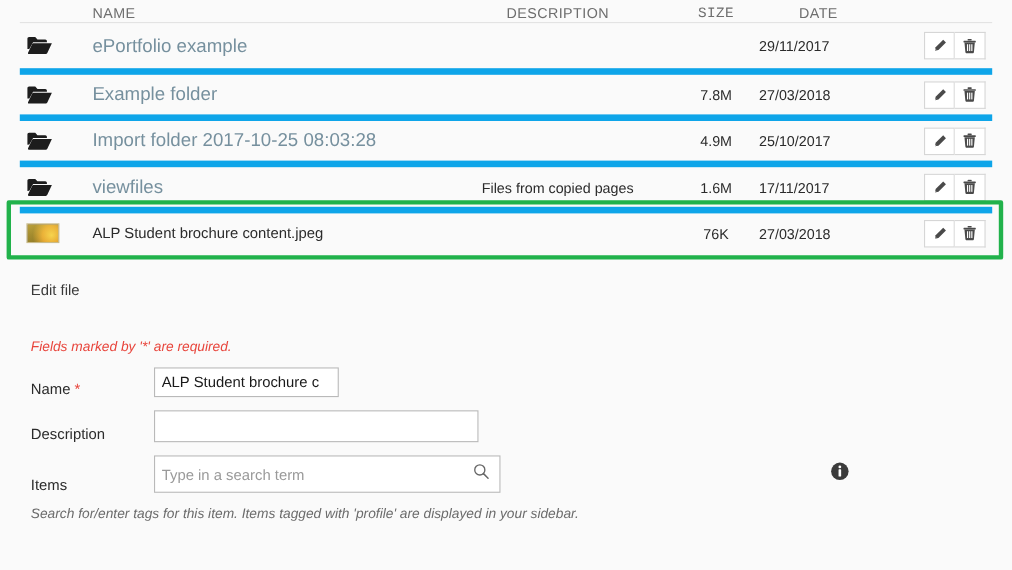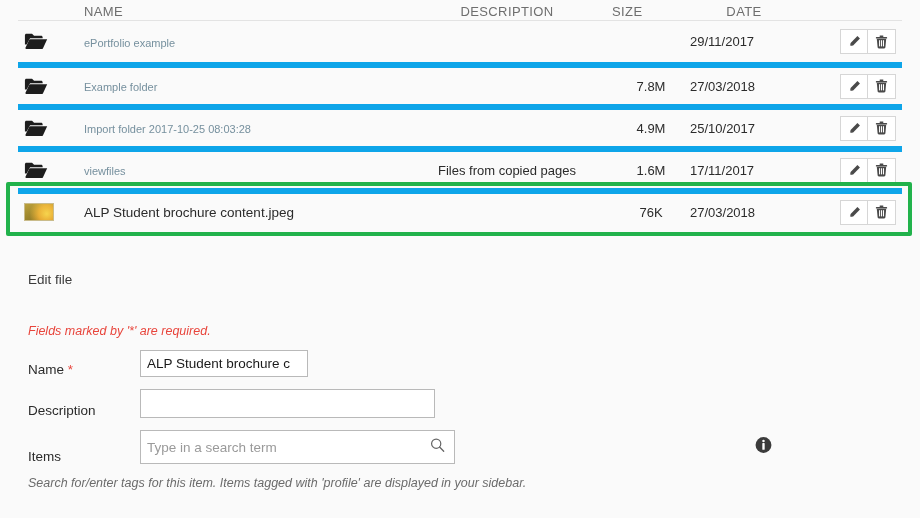--- a/index.html
+++ b/index.html
@@ -65,26 +65,26 @@
   .col-name   { width: 318px; flex: 0 0 318px; box-sizing:border-box;}
   .col-desc   { width: 210px; flex: 0 0 210px; text-align:center; box-sizing:border-box;}
   .col-size   { width: 78px;  flex: 0 0 78px;  text-align:center; box-sizing:border-box;}
   .col-date   { width: 108px; flex: 0 0 108px; box-sizing:border-box;}
   .col-act    { flex: 1 1 auto; display:flex; align-items:center; justify-content:flex-end; padding-right: 6px; box-sizing:border-box;}
 
   
   .ft-head .h-icon { width: 84px;  flex: 0 0 84px; }
   .ft-head .h-name { width: 318px; flex: 0 0 318px; }
   .ft-head .h-desc { width: 210px; flex: 0 0 210px; text-align:center; }
-  .ft-head .h-size { width: 78px;  flex: 0 0 78px;  text-align:left; }
+  .ft-head .h-size { width: 78px;  flex: 0 0 78px;  text-align:center;font-family:Liberation Mono, monospace; }
   .ft-head .h-date { width: 108px; flex: 0 0 108px; text-align:center; }
   .ft-head .h-act  { flex: 1 1 auto; }
 
   .name-link {
-    font-size: 11px;
+    font-size: 17px;
     color: #76909e;
     text-decoration: none;
     cursor: pointer;
   }
   .name-plain {
     font-size: 13.5px;
     color: #2b2b2b;
   }
   .cell-text {
     font-size: 13px;
@@ -129,21 +129,21 @@
     border: 4px solid #21b24b;
     border-radius: 2px;
     box-sizing: border-box;
     pointer-events: none;
   }
 
   
   .editform {
     position: absolute;
     left: 0;
-    top: 256px;
+    top: 240px;
     width: 824px;
     padding: 0 28px;
     box-sizing: border-box;
   }
   .form-legend {
     font-size: 13.5px;
     color: #3a3a3a;
     margin: 16px 0 0 0;
   }
   .required-note {

